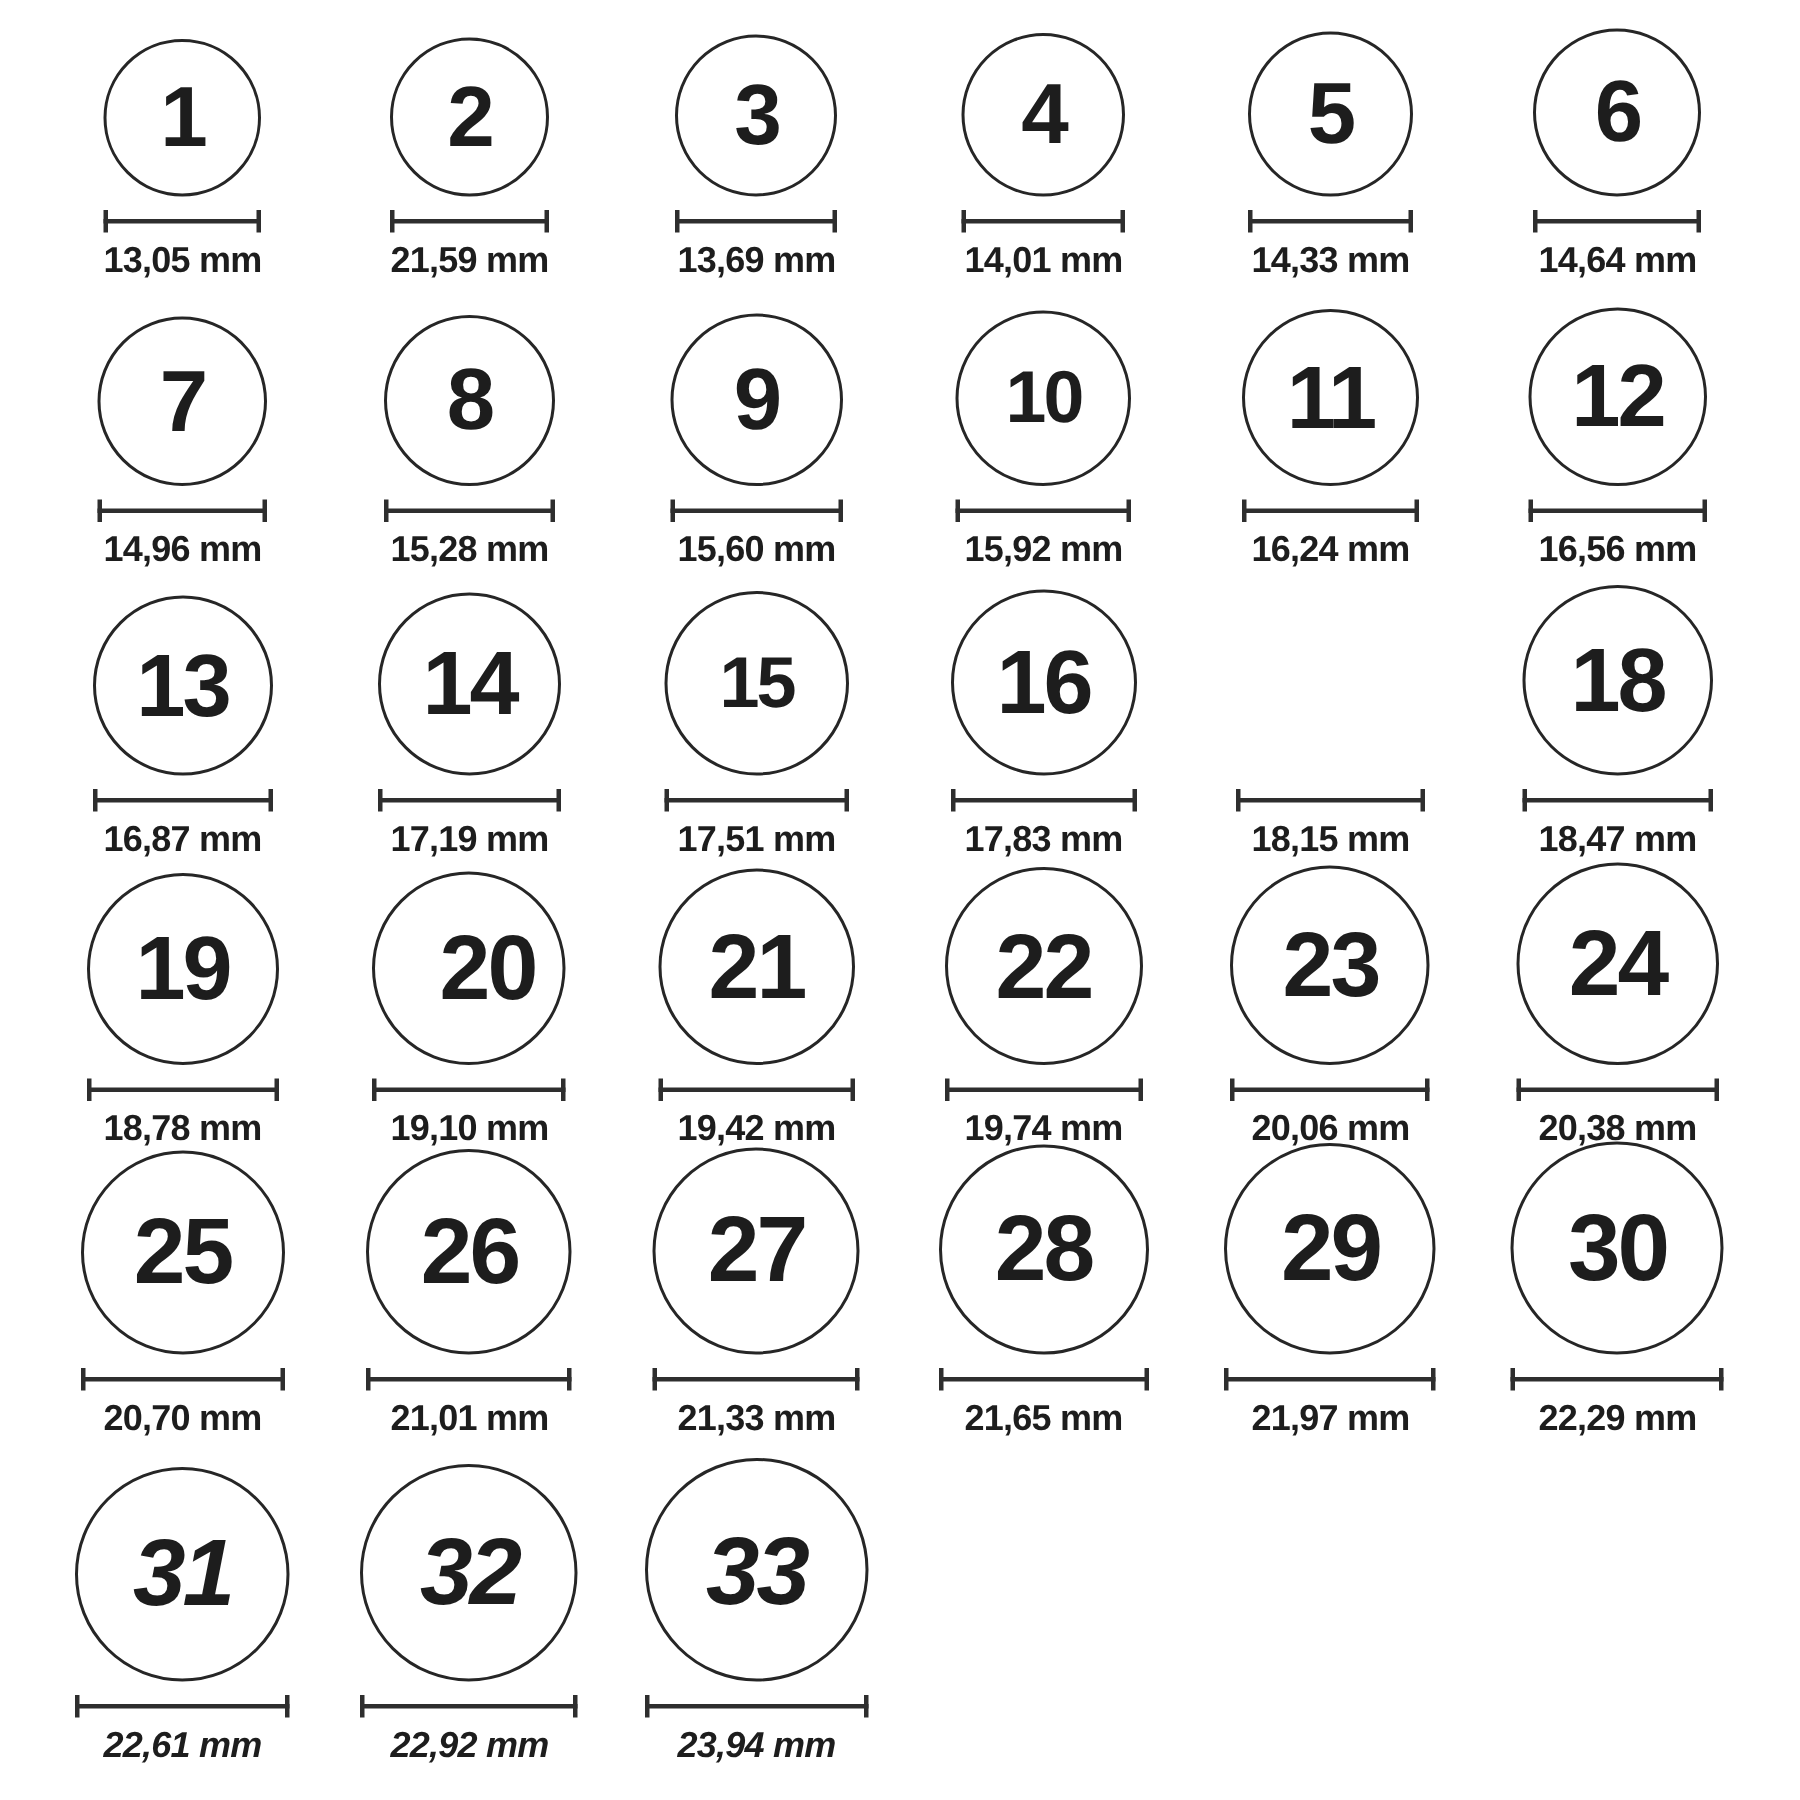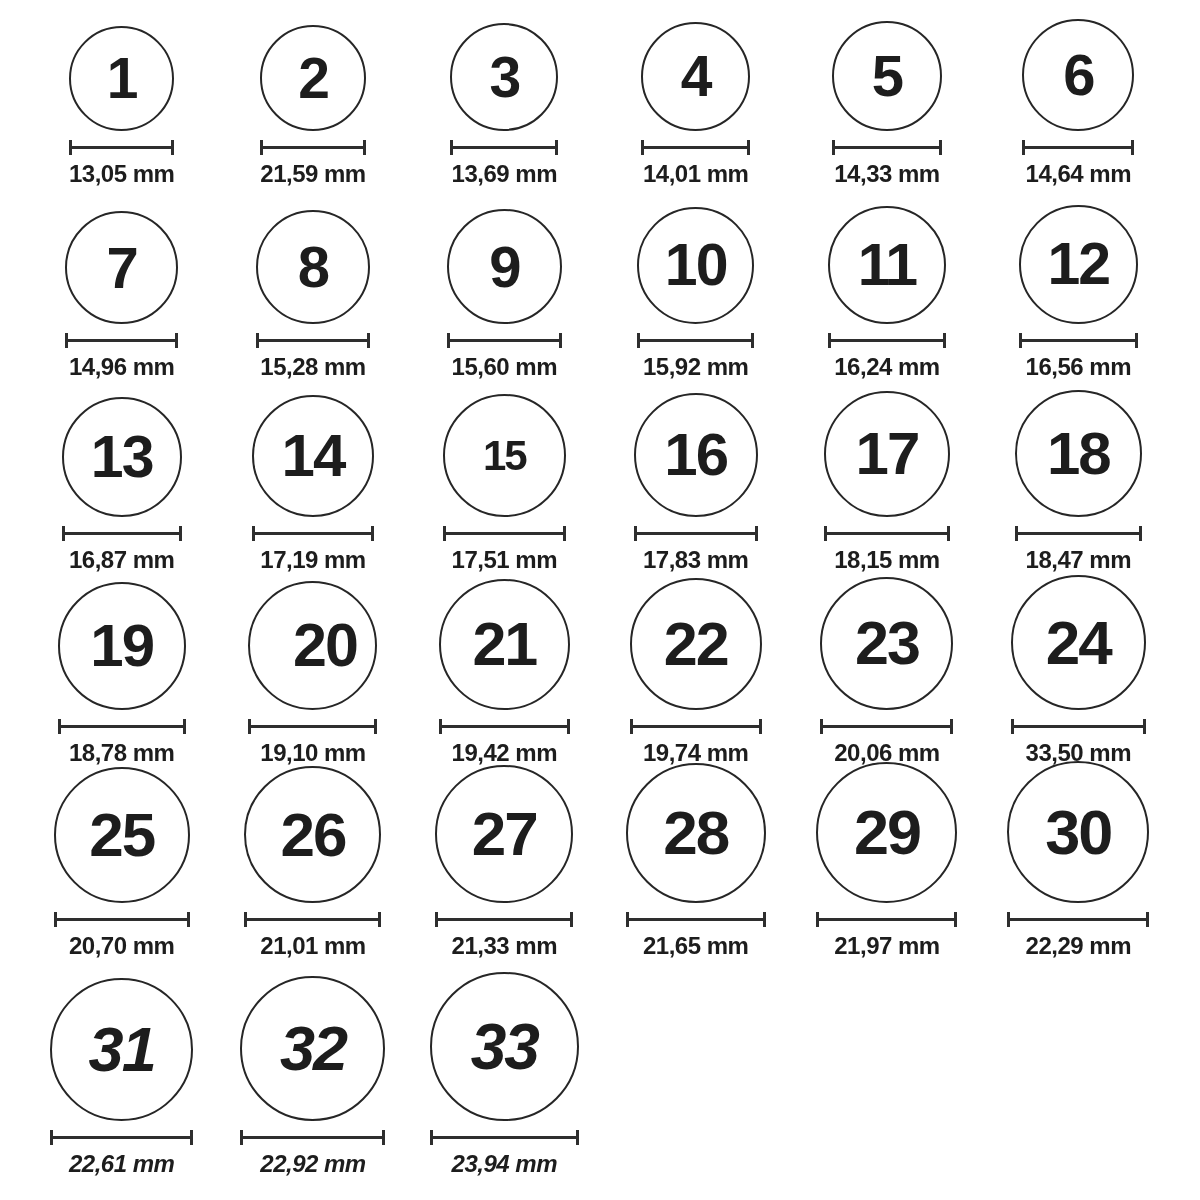--- a/index.html
+++ b/index.html
@@ -180,21 +180,21 @@
         </div>
         <div class="measure" style="width:115px;">
           <span class="bar"></span>
           <span class="tick left"></span>
           <span class="tick right"></span>
         </div>
         <div class="label">15,60 mm</div>
       </div>
       <div class="cell">
         <div class="circle" style="width:117px;height:117px;">
-          <span class="num" style="font-size:59px;">10</span>
+          <span class="num" style="font-size:49px;">10</span>
         </div>
         <div class="measure" style="width:117px;">
           <span class="bar"></span>
           <span class="tick left"></span>
           <span class="tick right"></span>
         </div>
         <div class="label">15,92 mm</div>
       </div>
       <div class="cell">
         <div class="circle" style="width:118px;height:118px;">
@@ -237,44 +237,41 @@
         </div>
         <div class="measure" style="width:122px;">
           <span class="bar"></span>
           <span class="tick left"></span>
           <span class="tick right"></span>
         </div>
         <div class="label">17,19 mm</div>
       </div>
       <div class="cell">
         <div class="circle" style="width:123px;height:123px;">
-          <span class="num" style="font-size:42px;">15</span>
+          <span class="num" style="font-size:48px;">15</span>
         </div>
         <div class="measure" style="width:123px;">
           <span class="bar"></span>
           <span class="tick left"></span>
           <span class="tick right"></span>
         </div>
         <div class="label">17,51 mm</div>
       </div>
       <div class="cell">
         <div class="circle" style="width:124px;height:124px;">
           <span class="num" style="font-size:60px;">16</span>
         </div>
         <div class="measure" style="width:124px;">
           <span class="bar"></span>
           <span class="tick left"></span>
           <span class="tick right"></span>
         </div>
         <div class="label">17,83 mm</div>
       </div>
       <div class="cell">
-        <div class="circle" style="width:126px;height:126px;">
-          <span class="num" style="font-size:60px;">17</span>
-        </div>
         <div class="measure" style="width:126px;">
           <span class="bar"></span>
           <span class="tick left"></span>
           <span class="tick right"></span>
         </div>
         <div class="label">18,15 mm</div>
       </div>
       <div class="cell">
         <div class="circle" style="width:127px;height:127px;">
           <span class="num" style="font-size:60px;">18</span>
@@ -345,21 +342,21 @@
       </div>
       <div class="cell">
         <div class="circle" style="width:135px;height:135px;">
           <span class="num" style="font-size:62px;">24</span>
         </div>
         <div class="measure" style="width:135px;">
           <span class="bar"></span>
           <span class="tick left"></span>
           <span class="tick right"></span>
         </div>
-        <div class="label">33,50 mm</div>
+        <div class="label">20,38 mm</div>
       </div>
     </div>
     <div class="row">
       <div class="cell">
         <div class="circle" style="width:136px;height:136px;">
           <span class="num" style="font-size:62px;">25</span>
         </div>
         <div class="measure" style="width:136px;">
           <span class="bar"></span>
           <span class="tick left"></span>

